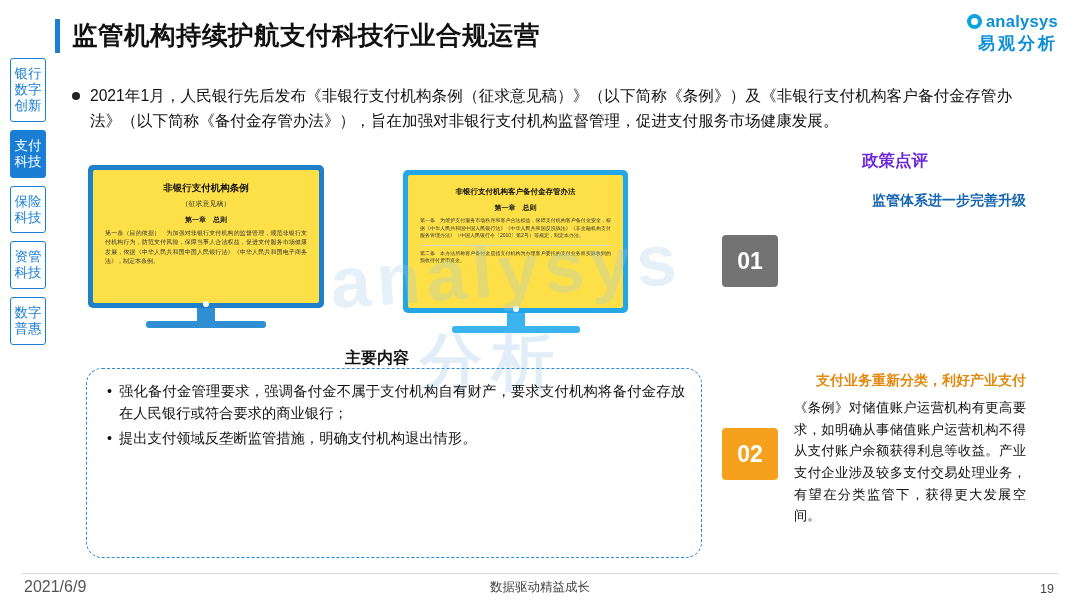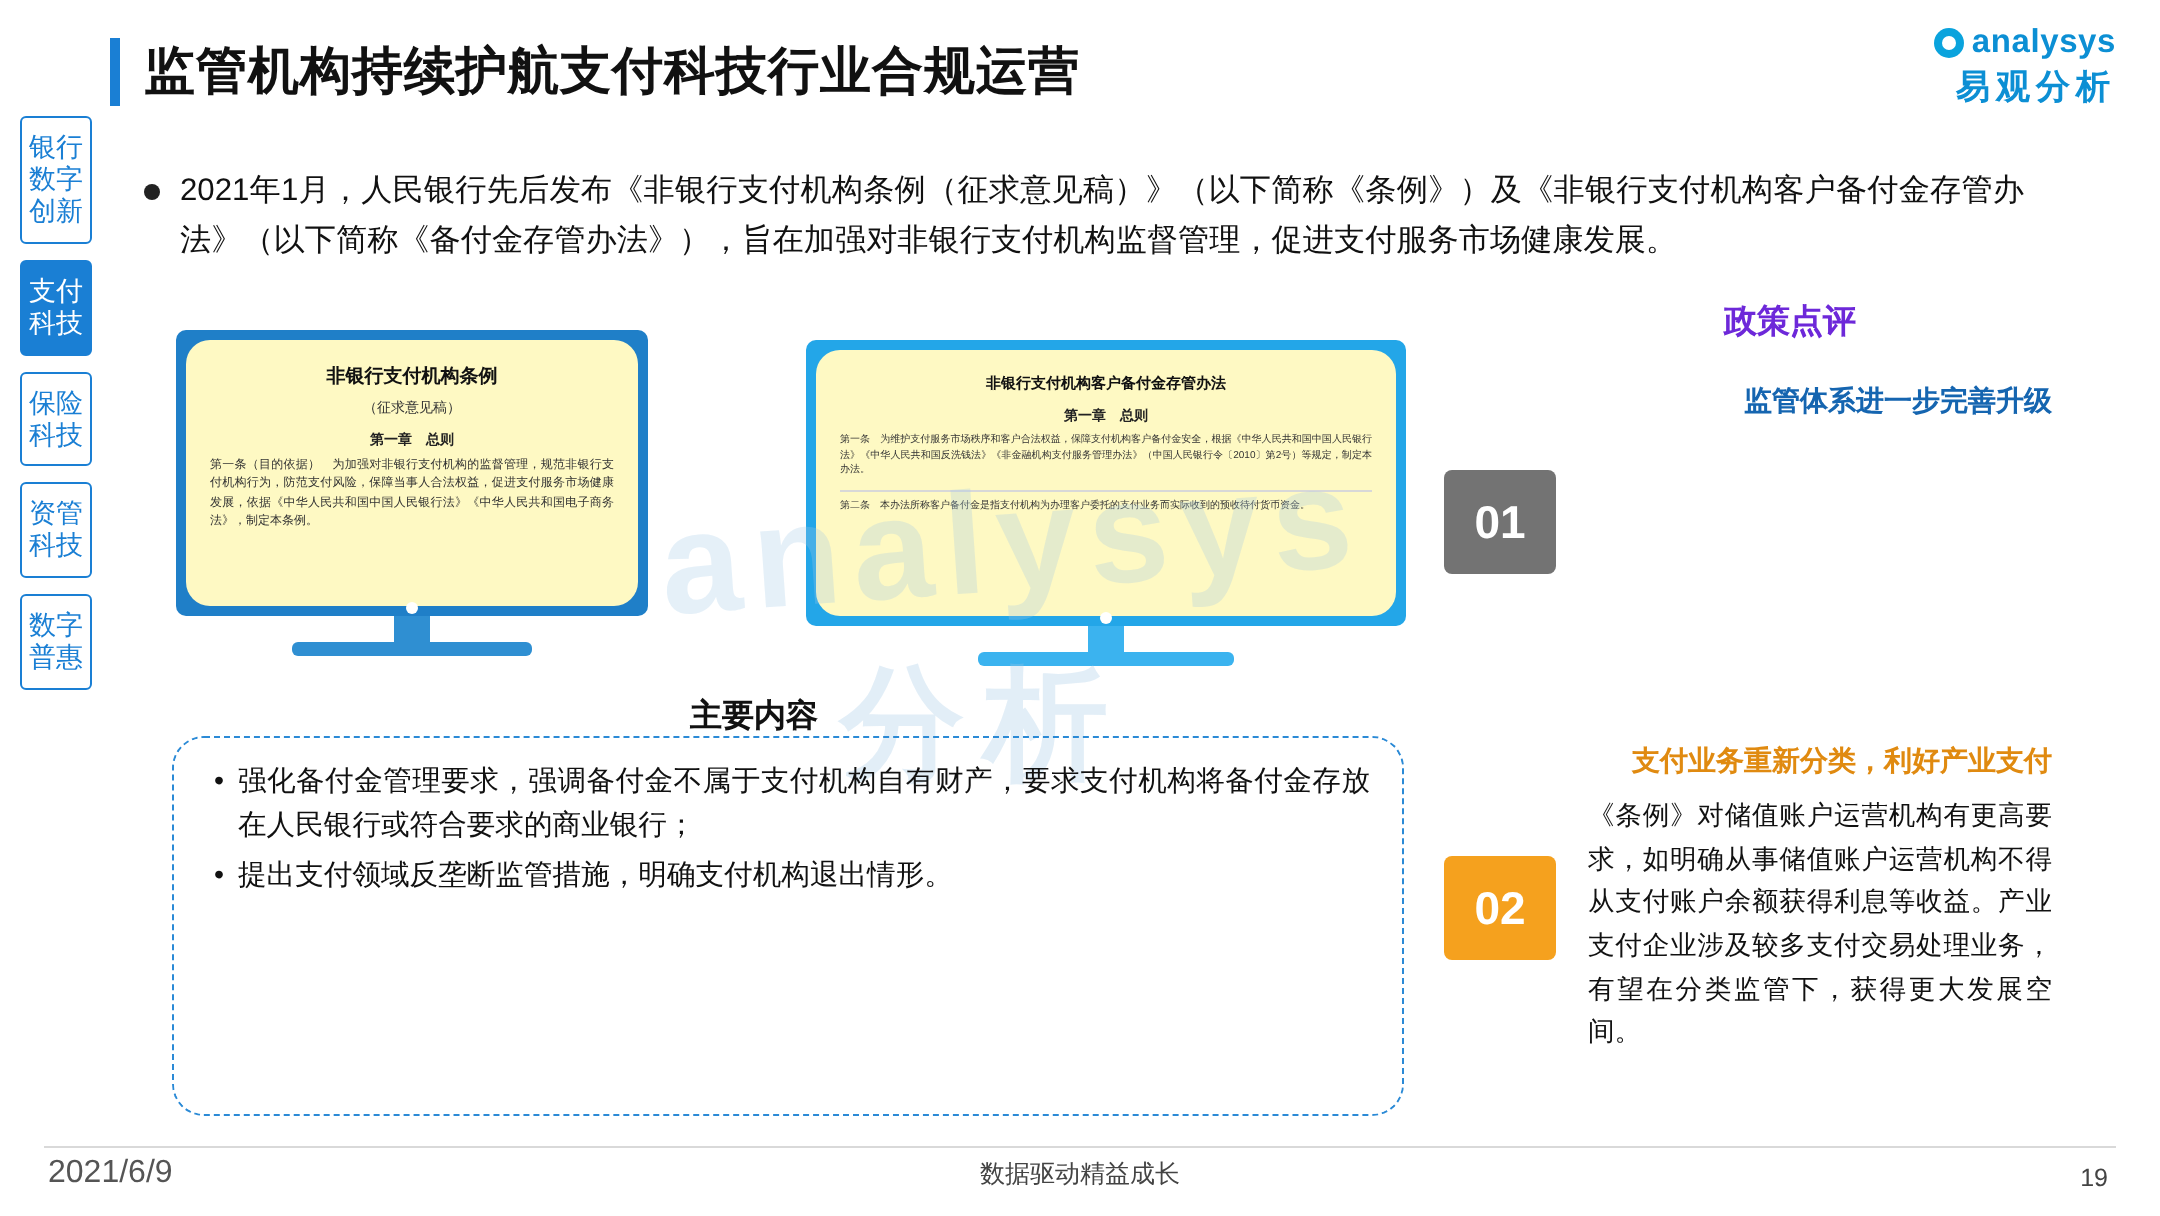--- a/index.html
+++ b/index.html
@@ -126,28 +126,28 @@
     border-radius: 5px;
     position: relative;
     overflow: hidden;
   }
   .mon1 .mon-screen {
     width: 236px; height: 143px;
     background: #1f7fc8;
     padding: 5px;
   }
   .mon2 .mon-screen {
-    width: 300px; height: 143px;
+    width: 225px; height: 143px;
     background: #23a6e8;
     padding: 5px;
   }
   .mon-inner {
     width: 100%; height: 100%;
-    background: #fef9c3;
-    border-radius: 12px;
+    background: #fde047;
+    border-radius: 2px;
     padding: 8px 12px;
     overflow: hidden;
   }
   .doc-title {
     text-align: center;
     font-size: 9.5px;
     font-weight: bold;
     color: #111;
     margin-top: 4px;
   }

